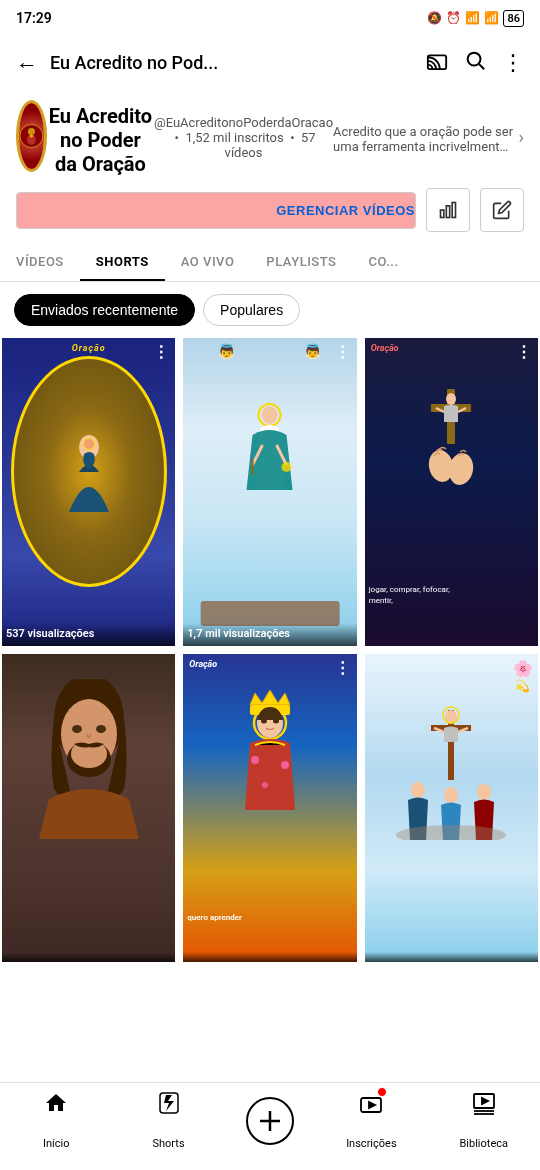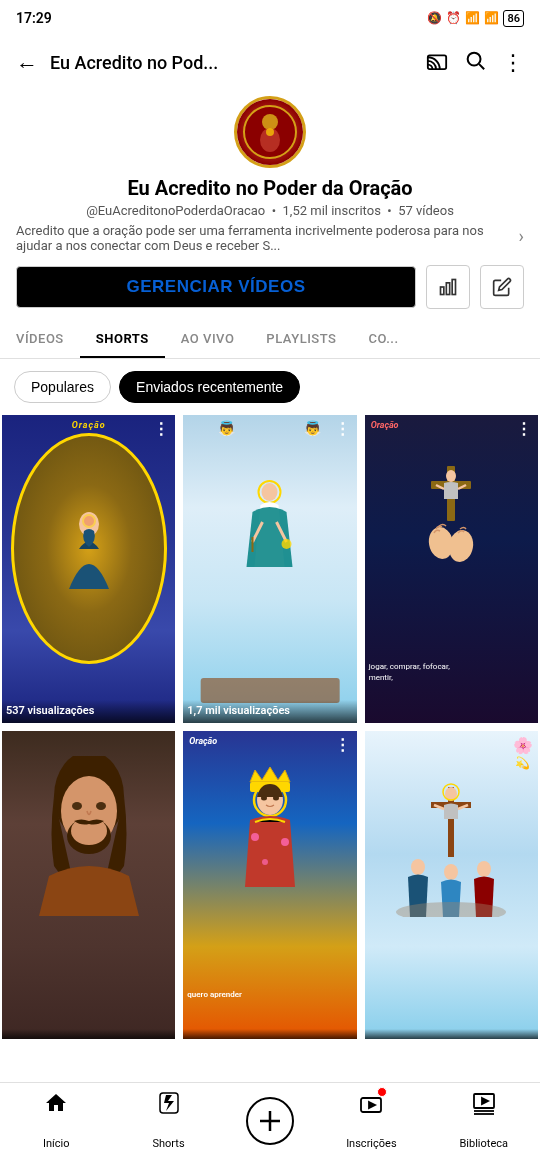--- a/index.html
+++ b/index.html
@@ -71,21 +71,20 @@
     }
     .nav-icon {
       font-size: 20px;
       color: #000;
       cursor: pointer;
     }
 
     
     .channel-header {
       display: flex;
-      flex-direction: column;
       align-items: center;
       padding: 8px 16px 0;
       position: relative;
     }
     .channel-avatar {
       width: 72px;
       height: 72px;
       border-radius: 50%;
       background: linear-gradient(135deg, #8b1a1a, #d4a017, #8b1a1a);
       display: flex;
@@ -144,27 +143,27 @@
       display: flex;
       align-items: center;
       padding: 12px 16px;
       gap: 10px;
     }
     .manage-btn {
       flex: 1;
       border: 1.5px solid #ccc;
       border-radius: 4px;
       padding: 10px 0;
-      text-align: center;
-      font-size: 17px;
+      text-align: right;
+      font-size: 13px;
       font-weight: 700;
       color: #065fd4;
       letter-spacing: 0.5px;
       cursor: pointer;
-      background: #000000;
+      background: #fca5a5;
     }
     .icon-btn {
       width: 44px;
       height: 44px;
       border: 1.5px solid #ccc;
       border-radius: 4px;
       display: flex;
       align-items: center;
       justify-content: center;
       cursor: pointer;
@@ -397,22 +396,22 @@
 
 <div class="tabs-bar">
   <div class="tab-item">VÍDEOS</div>
   <div class="tab-item active">SHORTS</div>
   <div class="tab-item">AO VIVO</div>
   <div class="tab-item">PLAYLISTS</div>
   <div class="tab-item">CO...</div>
 </div>
 
 <div class="filter-row">
+  <button class="pill active">Enviados recentemente</button>
   <button class="pill">Populares</button>
-  <button class="pill active">Enviados recentemente</button>
 </div>
 
 <div class="video-grid">
 
   <div class="video-thumb">
     <div style="width:100%;height:100%;background:linear-gradient(180deg,#1a237e 0%,#283593 40%,#3949ab 70%,#1a237e 100%);position:relative;">
       <div style="position:absolute;top:5px;left:50%;transform:translateX(-50%);font-size:9px;font-weight:700;color:#ffd700;font-style:italic;letter-spacing:1px;">Oração</div>
 
       <div style="position:absolute;top:18px;left:50%;transform:translateX(-50%);width:90%;height:75%;background:radial-gradient(ellipse,#d4a017 0%,#8b6914 40%,#5d4a10 100%);border-radius:50%;display:flex;align-items:center;justify-content:center;border:3px solid #ffd700;">
         <svg width="60" height="80" viewBox="0 0 60 80" xmlns="http://www.w3.org/2000/svg">

